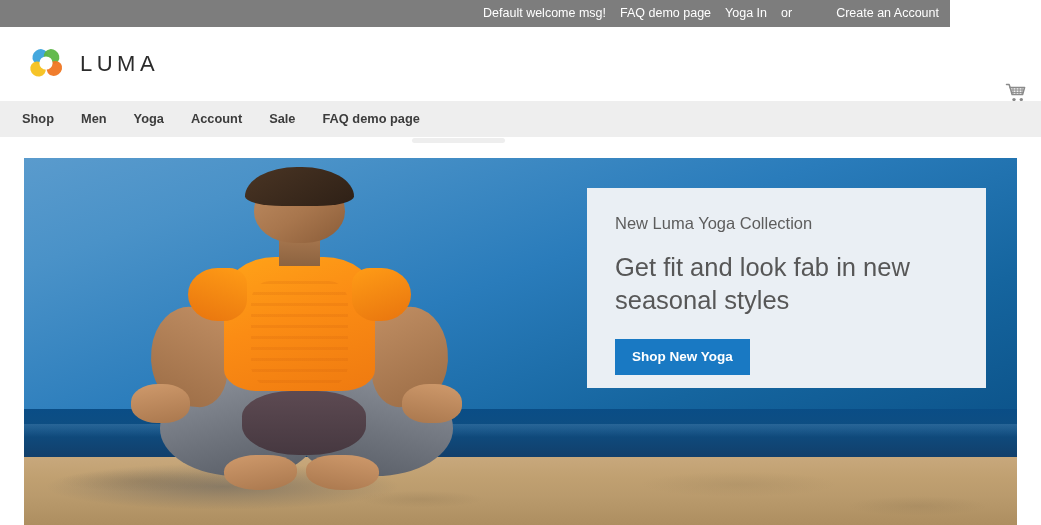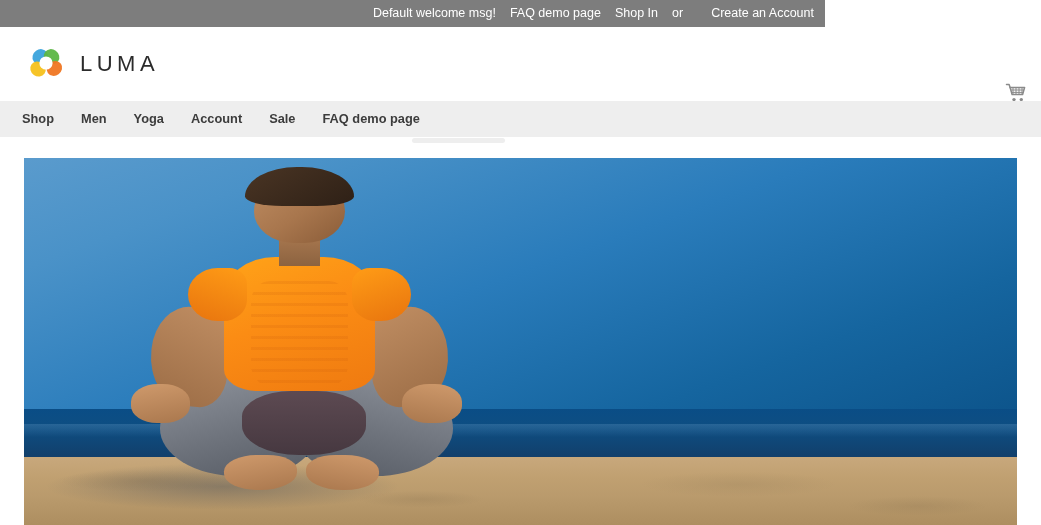--- a/index.html
+++ b/index.html
@@ -7,34 +7,34 @@
     width: 1041px; height: 525px;
     overflow: hidden;
     background: #ffffff;
     font-family: "Liberation Sans", sans-serif;
     -webkit-font-smoothing: antialiased;
   }
   .page { position: relative; width: 1041px; height: 525px; background: #fff; }
 
   
   .topbar {
-    position: absolute; left: 0; top: 0; width: 825px; height: 27px;
+    position: absolute; left: 0; top: 0; width: 950px; height: 27px;
     background: #7d7d7d;
     display: flex; align-items: center; justify-content: flex-end;
     padding-right: 11px;
   }
   .topbar-inner { display: flex; align-items: center; gap: 0; }
   .topbar a, .topbar span {
     color: #ffffff; font-size: 12.5px; line-height: 27px;
     text-decoration: none; white-space: nowrap;
   }
   .topbar .msg { margin-right: 14px; }
   .topbar .lnk { margin-right: 14px; }
-  .topbar .lnk:last-child { margin-right: 0; }
-  .topbar .or { margin-right: 28px; }
+  .topbar .lnk:last-child { margin-right: 0; margin-left: 30px; }
+  .topbar .or { margin-right: 14px; }
 
   
   .redmark {
     position: absolute; background: #d91e22; border-radius: 3px;
   }
   .redmark.top { left: 765px; top: 36px; width: 89px; height: 5px; }
   .redmark.nav { left: 412px; top: 138px; width: 93px; height: 5px; }
 
   
   .header {
@@ -238,21 +238,21 @@
 </style>
 </head>
 <body>
 
 <div class="page">
 
   <div class="topbar">
     <div class="topbar-inner">
       <span class="msg">Default welcome msg!</span>
       <a class="lnk" href="#">FAQ demo page</a>
-      <a class="lnk" href="#">Shop In</a>
+      <a class="lnk" href="#">Yoga In</a>
       <span class="or">or</span>
       <a class="lnk" href="#">Create an Account</a>
     </div>
   </div>
 
   <div class="redmark top"></div>
 
   <div class="header">
 
     <a class="logo-wrap" href="#">
@@ -320,16 +320,21 @@
         <div class="fig hand-r"></div>
         <div class="fig torso"></div>
         <div class="fig sleeve-l"></div>
         <div class="fig sleeve-r"></div>
         <div class="fig neck"></div>
         <div class="fig head"></div>
         <div class="fig hair"></div>
       </div>
     </div>
 
+    <div class="hero-panel">
+      <div class="eyebrow">New Luma Yoga Collection</div>
+      <div class="headline">Get fit and look fab in new seasonal styles</div>
+      <button class="cta">Shop New Yoga</button>
+    </div>
 
   </div>
 
 </div>
 
 </body></html>

